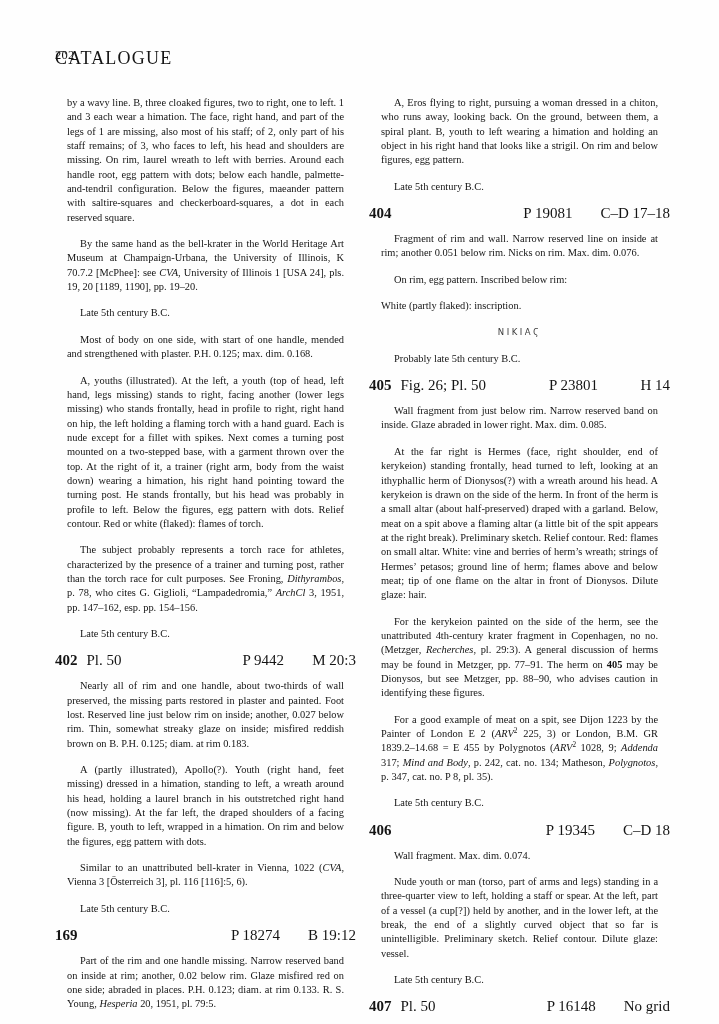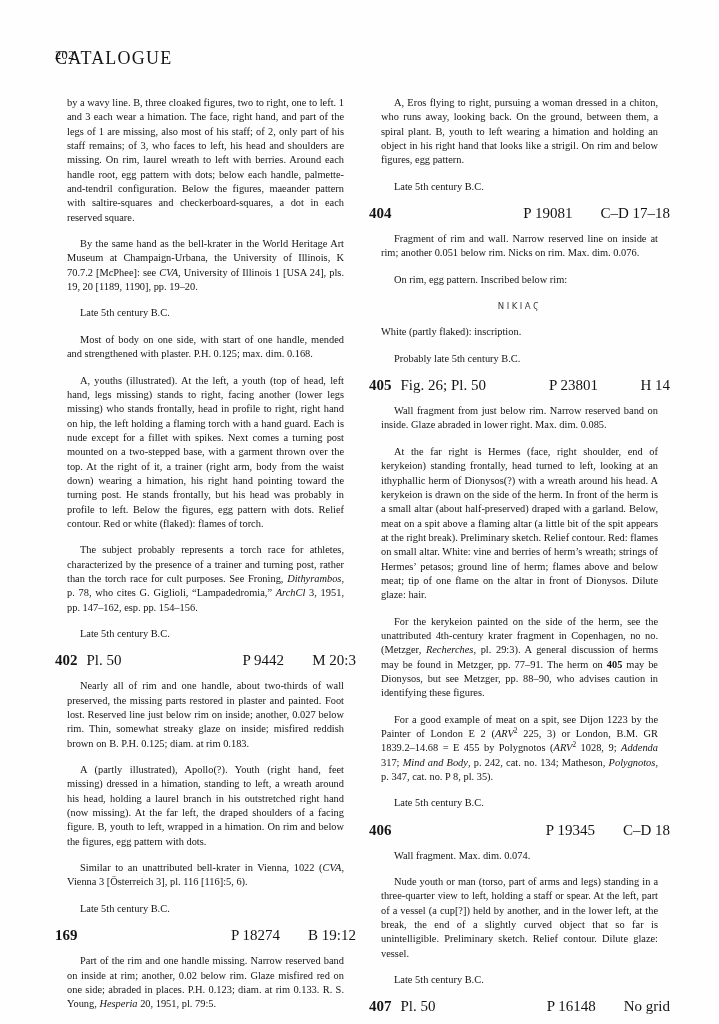--- a/index.html
+++ b/index.html
@@ -82,22 +82,22 @@
       </div>
     <div class="col" id="col-right">
         <p class="para">A, Eros flying to right, pursuing a woman dressed in a chiton, who runs away, looking back.  On the ground, between them, a spiral plant.  B, youth to left wearing a himation and holding an object in his right hand that looks like a strigil.  On rim and below figures, egg pattern.</p>
         <p class="para">Late 5th century B.C.</p>
         <div class="entry-head">
           <span><span class="entry-num">404</span><span class="entry-plate"></span></span>
           <span class="entry-right"><span>P 19081</span><span class="entry-grid">C–D 17–18</span></span>
         </div>
         <p class="para">Fragment of rim and wall.  Narrow reserved line on inside at rim; another 0.051 below rim.  Nicks on rim.  Max. dim. 0.076.</p>
         <p class="para">On rim, egg pattern.  Inscribed below rim:</p>
+        <p class="para noindent">White (partly flaked): inscription.</p>
         <p class="para inscription">ΝΙΚΙΑϚ</p>
-        <p class="para noindent">White (partly flaked): inscription.</p>
         <p class="para">Probably late 5th century B.C.</p>
         <div class="entry-head">
           <span><span class="entry-num">405</span><span class="entry-plate">Fig. 26; Pl. 50</span></span>
           <span class="entry-right"><span>P 23801</span><span class="entry-grid">H 14</span></span>
         </div>
         <p class="para">Wall fragment from just below rim.  Narrow reserved band on inside.  Glaze abraded in lower right.  Max. dim. 0.085.</p>
         <p class="para">At the far right is Hermes (face, right shoulder, end of kerykeion) standing frontally, head turned to left, looking at an ithyphallic herm of Dionysos(?) with a wreath around his head.  A kerykeion is drawn on the side of the herm.  In front of the herm is a small altar (about half-preserved) draped with a garland.  Below, meat on a spit above a flaming altar (a little bit of the spit appears at the right break).  Preliminary sketch. Relief contour.  Red: flames on small altar.  White: vine and berries of herm’s wreath; strings of Hermes’ petasos; ground line of herm; flames above and below meat; tip of one flame on the altar in front of Dionysos.  Dilute glaze: hair.</p>
         <p class="para">For the kerykeion painted on the side of the herm, see the unattributed 4th-century krater fragment in Copenhagen, no no. (Metzger, <i>Recherches</i>, pl. 29:3).  A general discussion of herms may be found in Metzger, pp. 77–91.  The herm on <b>405</b> may be Dionysos, but see Metzger, pp. 88–90, who advises caution in identifying these figures.</p>
         <p class="para">For a good example of meat on a spit, see Dijon 1223 by the Painter of London E 2 (<i>ARV</i><sup>2</sup> 225, 3) or London, B.M. GR 1839.2–14.68 = E 455 by Polygnotos (<i>ARV</i><sup>2</sup> 1028, 9; <i>Addenda</i> 317; <i>Mind and Body</i>, p. 242, cat. no. 134; Matheson, <i>Polygnotos</i>, p. 347, cat. no. P 8, pl. 35).</p>
         <p class="para">Late 5th century B.C.</p>

